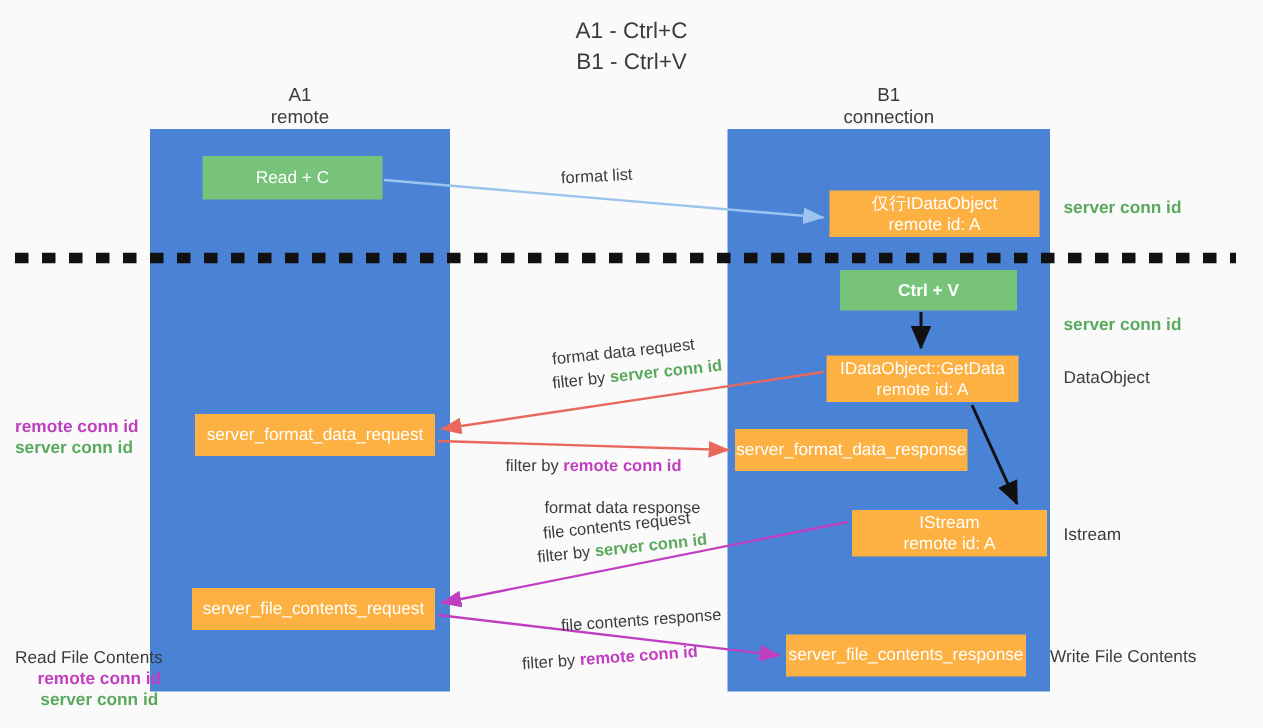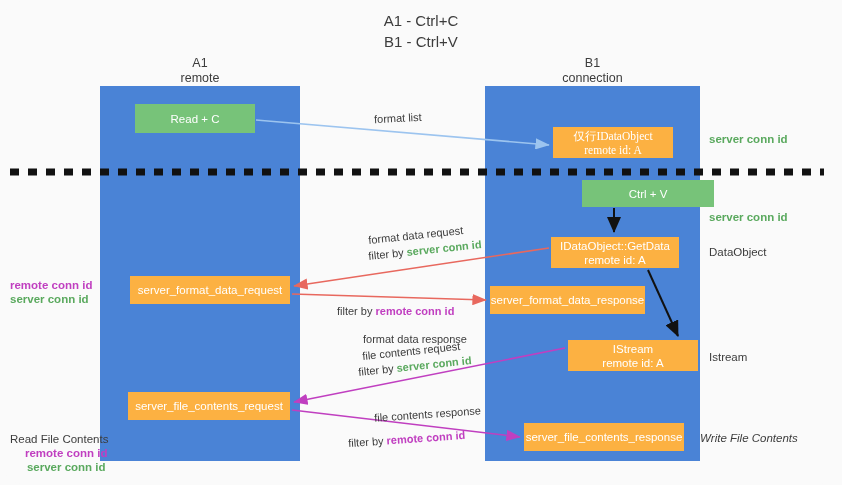--- a/index.html
+++ b/index.html
@@ -71,22 +71,22 @@
     line-height: 14px;
     text-align: center;
     z-index: 4;
     padding: 2px 4px;
   }
   .node.green { background: #77c379; }
   .node.orange { background: #fcb142; }
   .node .l2 { display: block; }
 
   #n-ctrlc   { left: 135px; top: 104px; width: 120px; height: 29px; }
-  #n-idata   { left: 553px; top: 127px; width: 120px; height: 31px; font-family: Liberation Serif, serif; }
-  #n-ctrlv   { left: 582px; top: 180px; width: 132px; height: 27px; }
+  #n-idata   { left: 553px; top: 127px; width: 140px; height: 31px; }
+  #n-ctrlv   { left: 560px; top: 180px; width: 118px; height: 27px; font-weight: bold; }
   #n-getdata { left: 551px; top: 237px; width: 128px; height: 31px; text-align: right; }
   #n-sfdreq  { left: 130px; top: 276px; width: 160px; height: 28px; }
   #n-sfdresp { left: 490px; top: 286px; width: 155px; height: 28px; }
   #n-istream { left: 568px; top: 340px; width: 130px; height: 31px; }
   #n-sfcreq  { left: 128px; top: 392px; width: 162px; height: 28px; }
   #n-sfcresp { left: 524px; top: 423px; width: 160px; height: 28px; }
 
   .side-label {
     position: absolute;
     font-size: 11.5px;
@@ -94,21 +94,21 @@
     z-index: 6;
     white-space: nowrap;
   }
   .side-label.green-txt { color: #5aa95e; font-weight: bold; }
   .side-label.dark-txt  { color: #3c3c3c; }
 
   #sl-serverconn1 { left: 709px; top: 132px; }
   #sl-serverconn2 { left: 709px; top: 210px; }
   #sl-dataobject  { left: 709px; top: 245px; }
   #sl-istream     { left: 709px; top: 350px; }
-  #sl-writefile   { left: 700px; top: 431px; font-style: italic; }
+  #sl-writefile   { left: 700px; top: 431px; }
 
   #sl-left1 { left: 10px; top: 278px; text-align: left; }
   #sl-left2 { left: 10px; top: 392px; text-align: center; margin-top: 40px; }
 
   .stack-line { display: block; }
   .stack-line.m { color: #c03fc0; font-weight: bold; }
   .stack-line.g { color: #5aa95e; font-weight: bold; }
 
   .edge-label {
     position: absolute;

